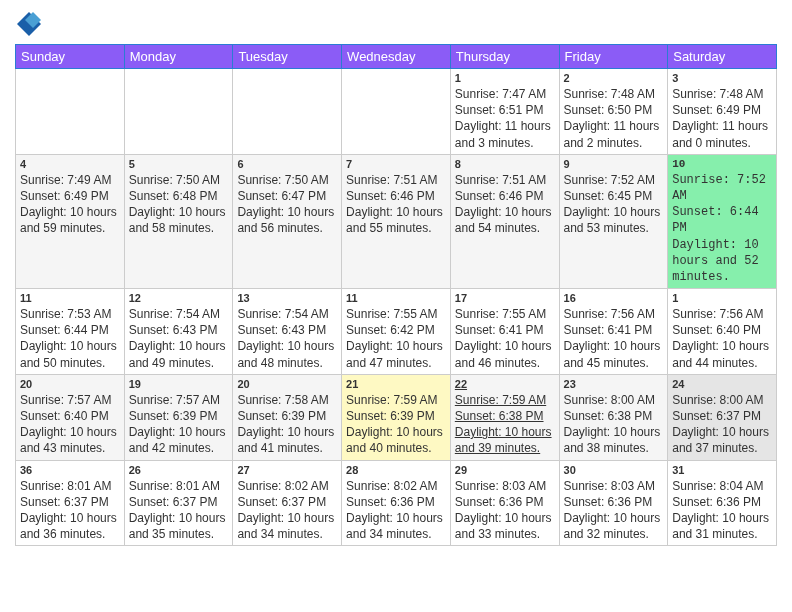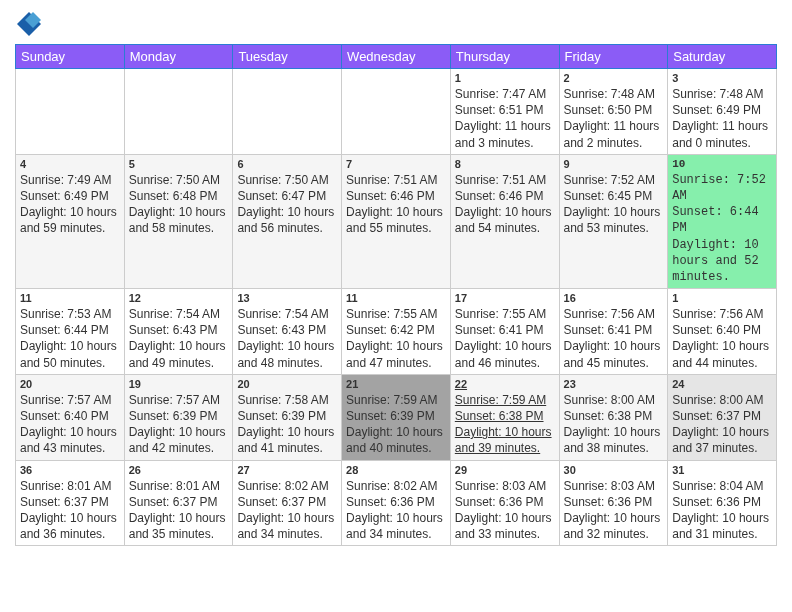--- a/index.html
+++ b/index.html
@@ -149,21 +149,21 @@
           <td><span class="day-number">13</span><span class="day-info">Sunrise: 7:54 AM<br>Sunset: 6:43 PM<br>Daylight: 10 hours and 48 minutes.</span></td>
           <td><span class="day-number">11</span><span class="day-info">Sunrise: 7:55 AM<br>Sunset: 6:42 PM<br>Daylight: 10 hours and 47 minutes.</span></td>
           <td><span class="day-number">17</span><span class="day-info">Sunrise: 7:55 AM<br>Sunset: 6:41 PM<br>Daylight: 10 hours and 46 minutes.</span></td>
           <td><span class="day-number">16</span><span class="day-info">Sunrise: 7:56 AM<br>Sunset: 6:41 PM<br>Daylight: 10 hours and 45 minutes.</span></td>
           <td><span class="day-number">1</span><span class="day-info">Sunrise: 7:56 AM<br>Sunset: 6:40 PM<br>Daylight: 10 hours and 44 minutes.</span></td>
         </tr>
         <tr>
           <td style="background: rgb(245, 245, 245);"><span class="day-number">20</span><span class="day-info">Sunrise: 7:57 AM<br>Sunset: 6:40 PM<br>Daylight: 10 hours and 43 minutes.</span></td>
           <td style="background: rgb(245, 245, 245);"><span class="day-number">19</span><span class="day-info">Sunrise: 7:57 AM<br>Sunset: 6:39 PM<br>Daylight: 10 hours and 42 minutes.</span></td>
           <td style="background: rgb(245, 245, 245);"><span class="day-number">20</span><span class="day-info">Sunrise: 7:58 AM<br>Sunset: 6:39 PM<br>Daylight: 10 hours and 41 minutes.</span></td>
-          <td style="background: #a3a3a3; margin-top: 12px;"><span class="day-number">21</span><span class="day-info">Sunrise: 7:59 AM<br>Sunset: 6:39 PM<br>Daylight: 10 hours and 40 minutes.</span></td>
+          <td style="background: #fef9c3; margin-top: 12px;"><span class="day-number">21</span><span class="day-info">Sunrise: 7:59 AM<br>Sunset: 6:39 PM<br>Daylight: 10 hours and 40 minutes.</span></td>
           <td style="background: rgb(245, 245, 245); text-decoration: underline;"><span class="day-number">22</span><span class="day-info">Sunrise: 7:59 AM<br>Sunset: 6:38 PM<br>Daylight: 10 hours and 39 minutes.</span></td>
           <td style="background: rgb(245, 245, 245);"><span class="day-number">23</span><span class="day-info">Sunrise: 8:00 AM<br>Sunset: 6:38 PM<br>Daylight: 10 hours and 38 minutes.</span></td>
           <td style="background: #e5e5e5; margin-left: 24px;"><span class="day-number">24</span><span class="day-info">Sunrise: 8:00 AM<br>Sunset: 6:37 PM<br>Daylight: 10 hours and 37 minutes.</span></td>
         </tr>
         <tr>
           <td><span class="day-number">36</span><span class="day-info">Sunrise: 8:01 AM<br>Sunset: 6:37 PM<br>Daylight: 10 hours and 36 minutes.</span></td>
           <td><span class="day-number">26</span><span class="day-info">Sunrise: 8:01 AM<br>Sunset: 6:37 PM<br>Daylight: 10 hours and 35 minutes.</span></td>
           <td><span class="day-number">27</span><span class="day-info">Sunrise: 8:02 AM<br>Sunset: 6:37 PM<br>Daylight: 10 hours and 34 minutes.</span></td>
           <td><span class="day-number">28</span><span class="day-info">Sunrise: 8:02 AM<br>Sunset: 6:36 PM<br>Daylight: 10 hours and 34 minutes.</span></td>
           <td><span class="day-number">29</span><span class="day-info">Sunrise: 8:03 AM<br>Sunset: 6:36 PM<br>Daylight: 10 hours and 33 minutes.</span></td>

